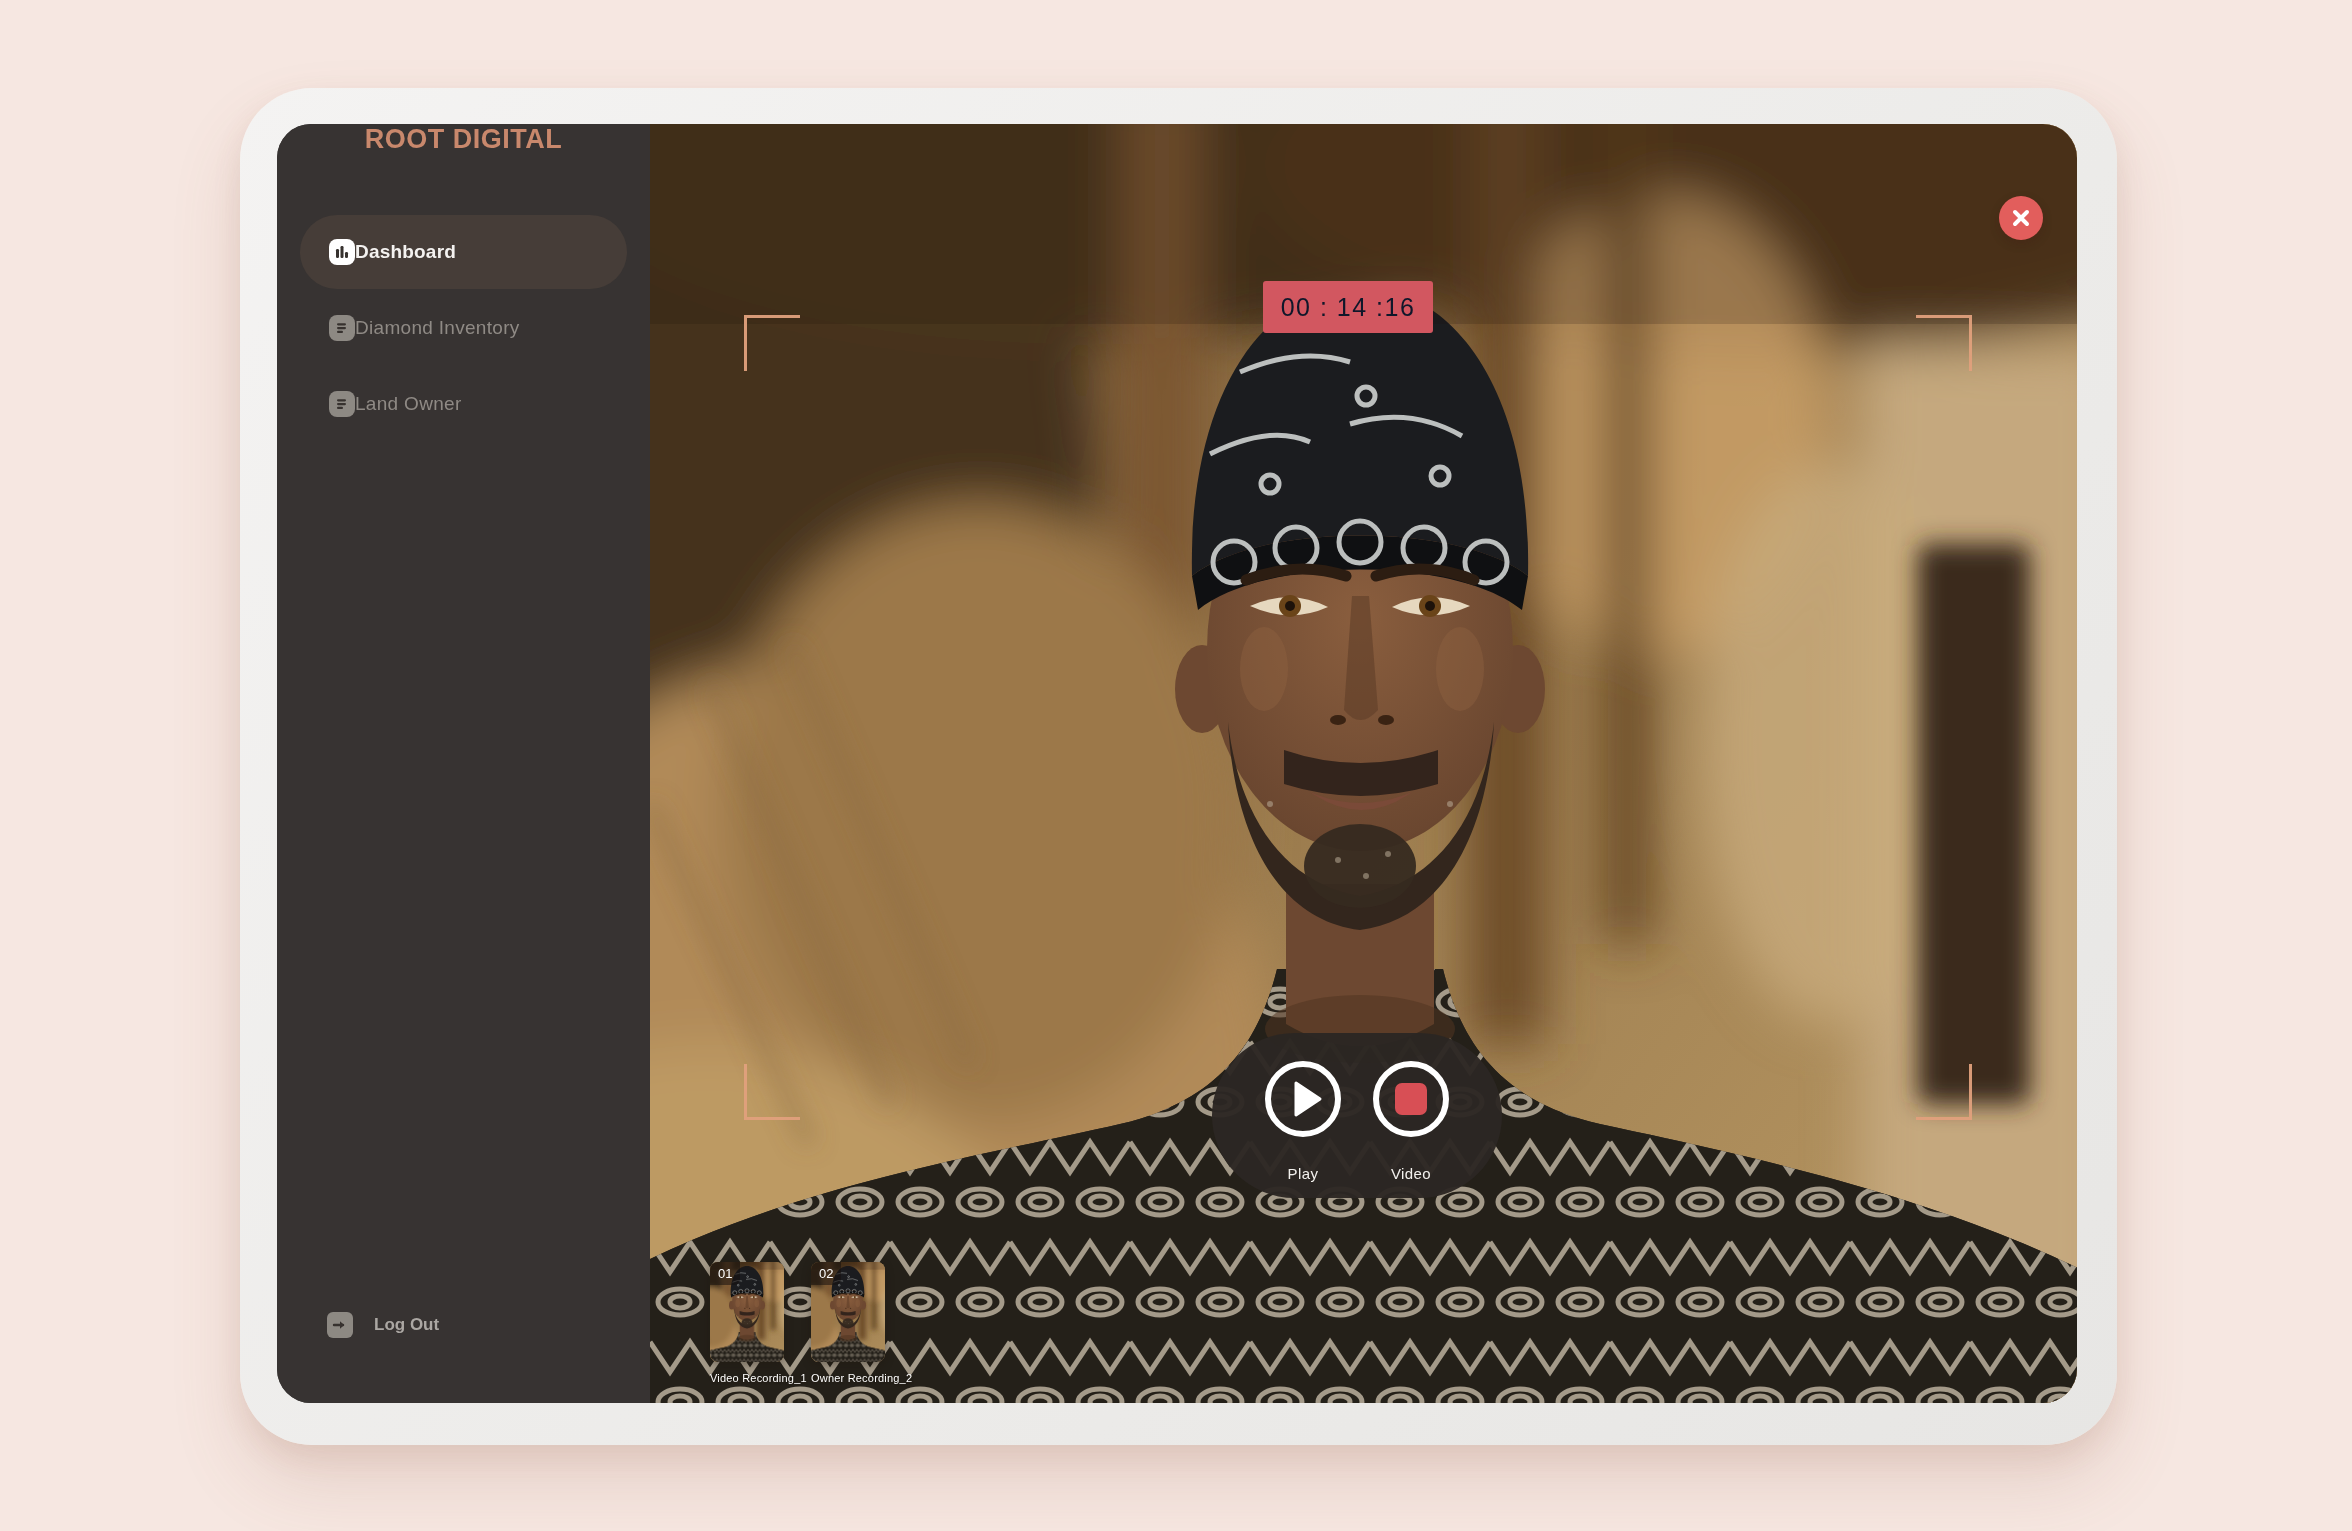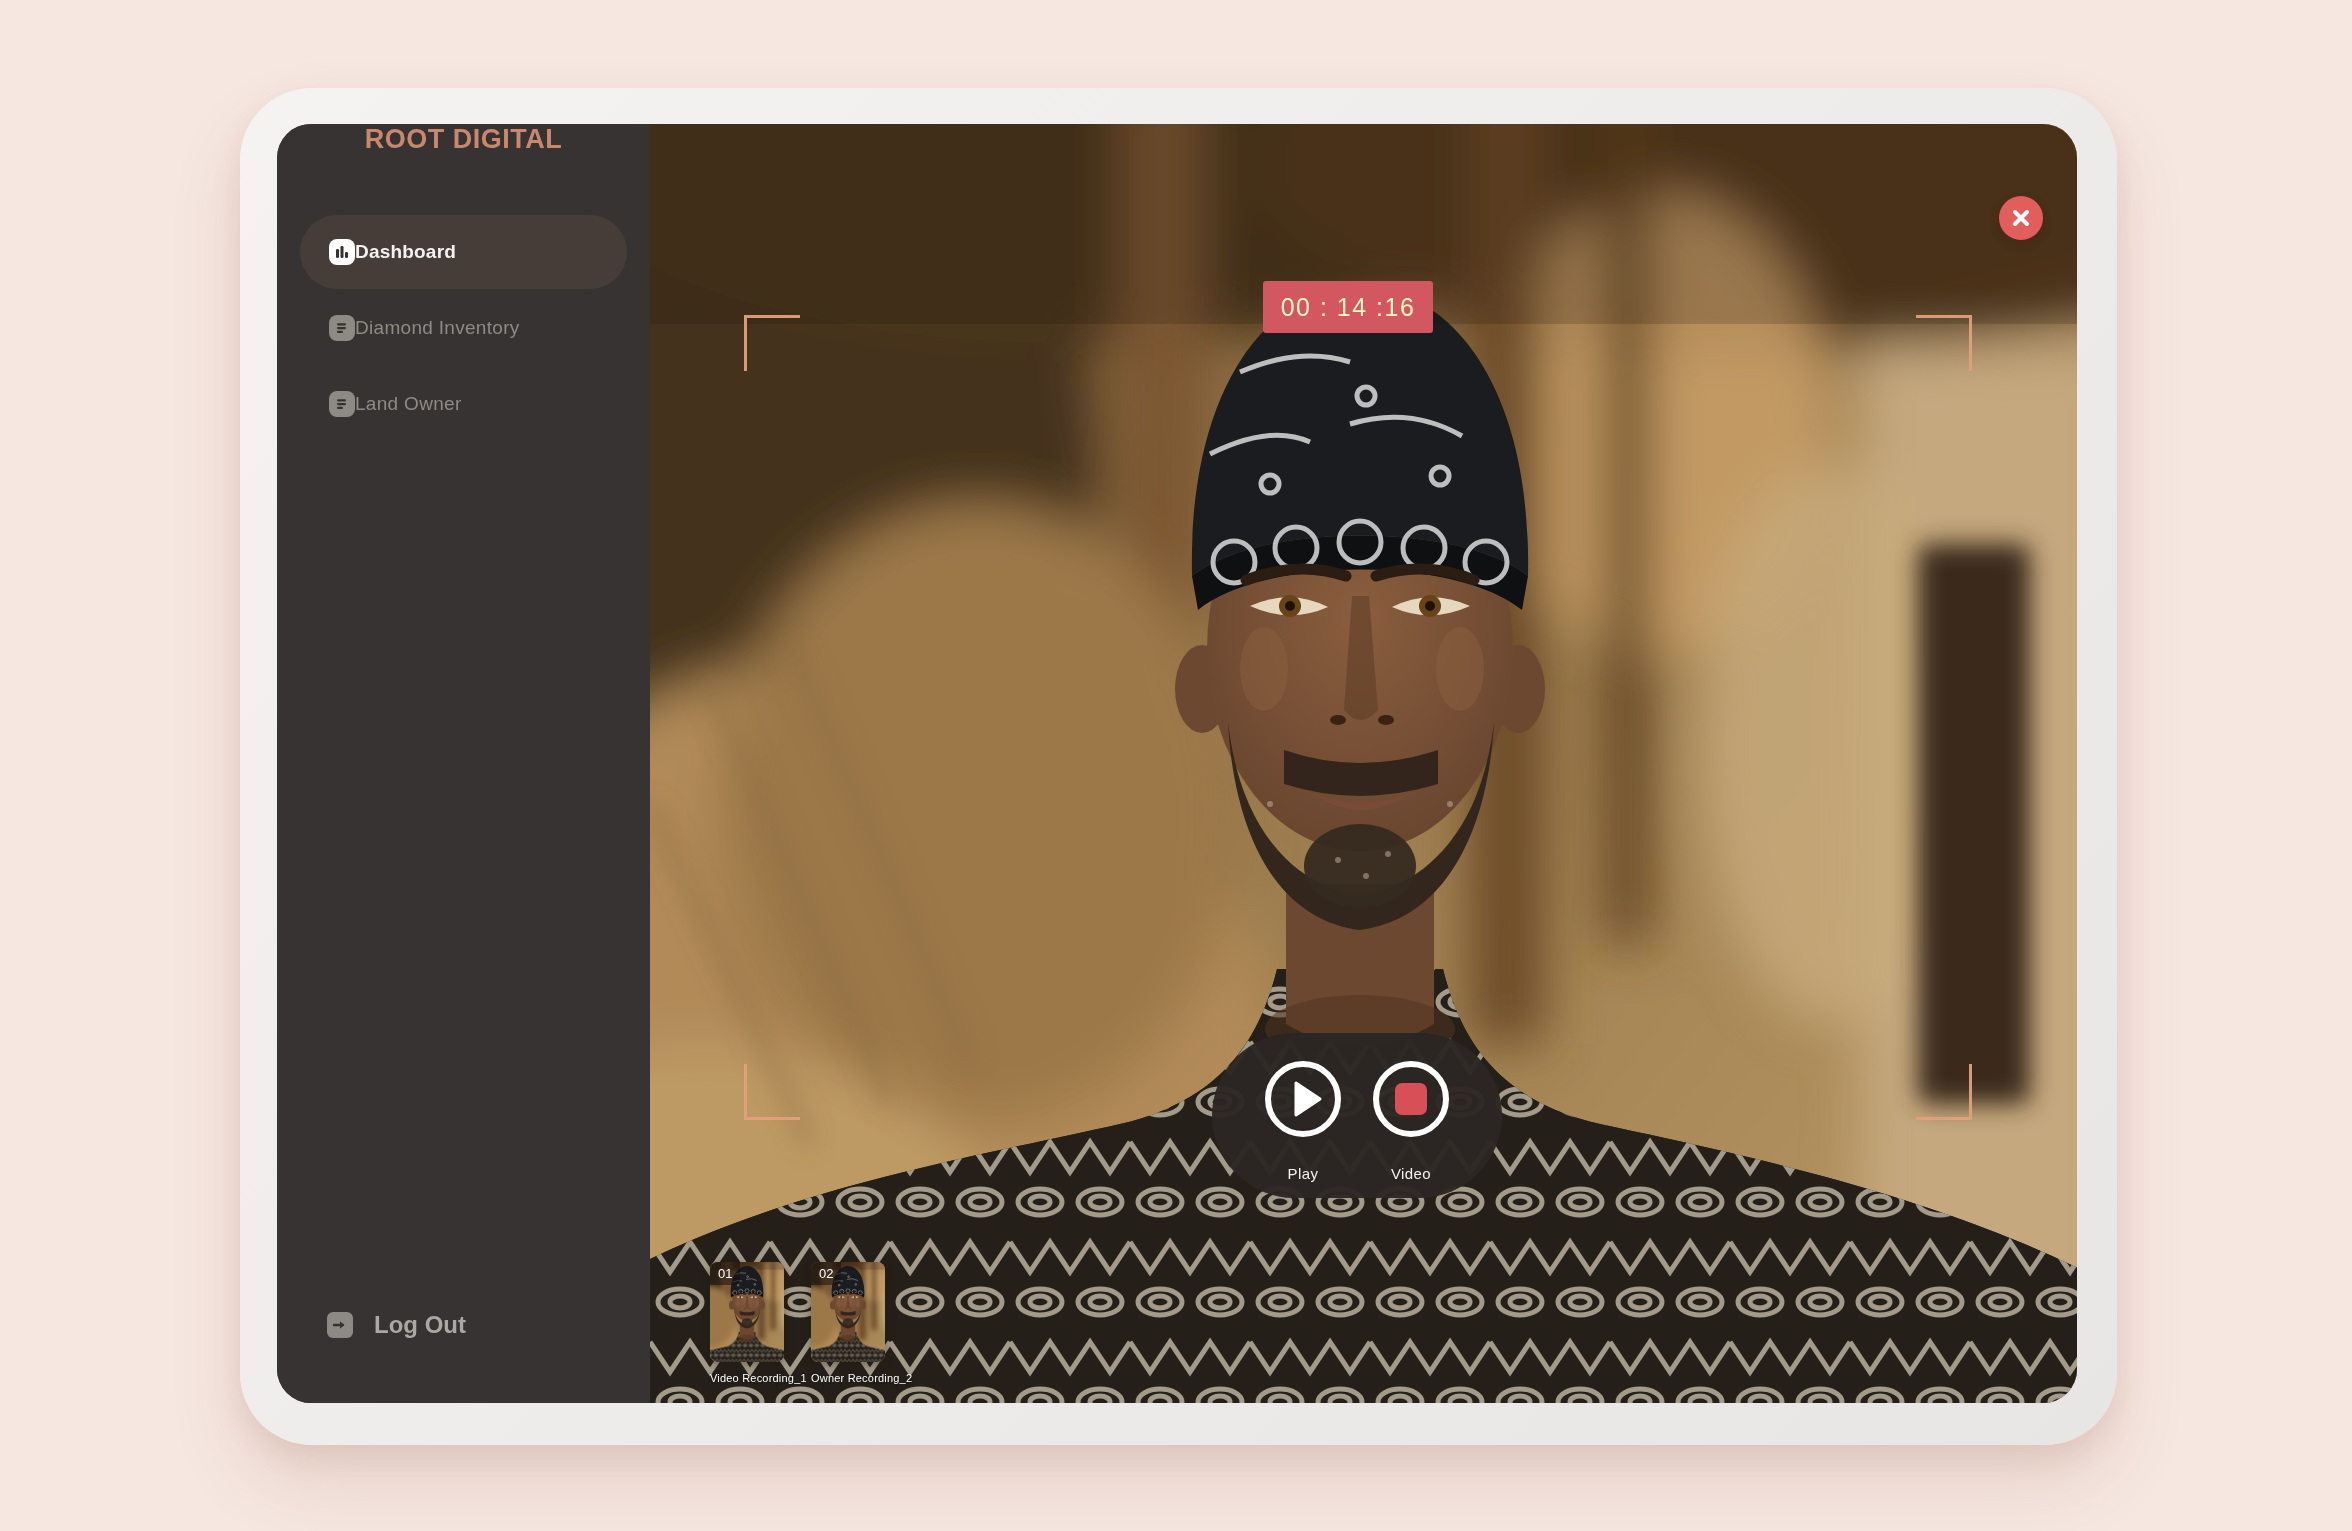--- a/index.html
+++ b/index.html
@@ -45,29 +45,29 @@
   .icon-box {
     width:26px; height:26px; border-radius:8px; background:#8d8983;
     display:flex; align-items:center; justify-content:center; flex:0 0 26px;
   }
   .nav-item.active .icon-box { background:#ffffff; }
   .logout {
     position:absolute; left:23px; bottom:56px; height:44px;
     display:flex; align-items:center; padding-left:27px; cursor:pointer;
   }
   .logout .icon-box { border-radius:6px; }
-  .logout .label { margin-left:21px; font-size:24px; font-weight:700; color:#aba7a3; }
+  .logout .label { margin-left:21px; font-size:17px; font-weight:700; color:#aba7a3; }
 
   
   .viewport { position:relative; flex:1; overflow:hidden; background:#8a6a45; }
   .scene-main { position:absolute; inset:0; width:100%; height:100%; display:block; }
 
   .timer {
     position:absolute; left:613px; top:157px; width:170px; height:52px;
-    background:#d25760; border-radius:3px; color:#fef9c3;
+    background:#d25760; border-radius:3px; color:#0f172a;
     font-size:25px; letter-spacing:1.5px;
     display:flex; align-items:center; justify-content:center;
   }
   .close-btn {
     position:absolute; left:1349px; top:72px; width:44px; height:44px;
     border-radius:50%; background:#e25e5c; cursor:pointer;
     display:flex; align-items:center; justify-content:center;
     box-shadow:0 4px 10px rgba(60,20,15,.25);
   }
   .bracket { position:absolute; width:56px; height:56px; }

